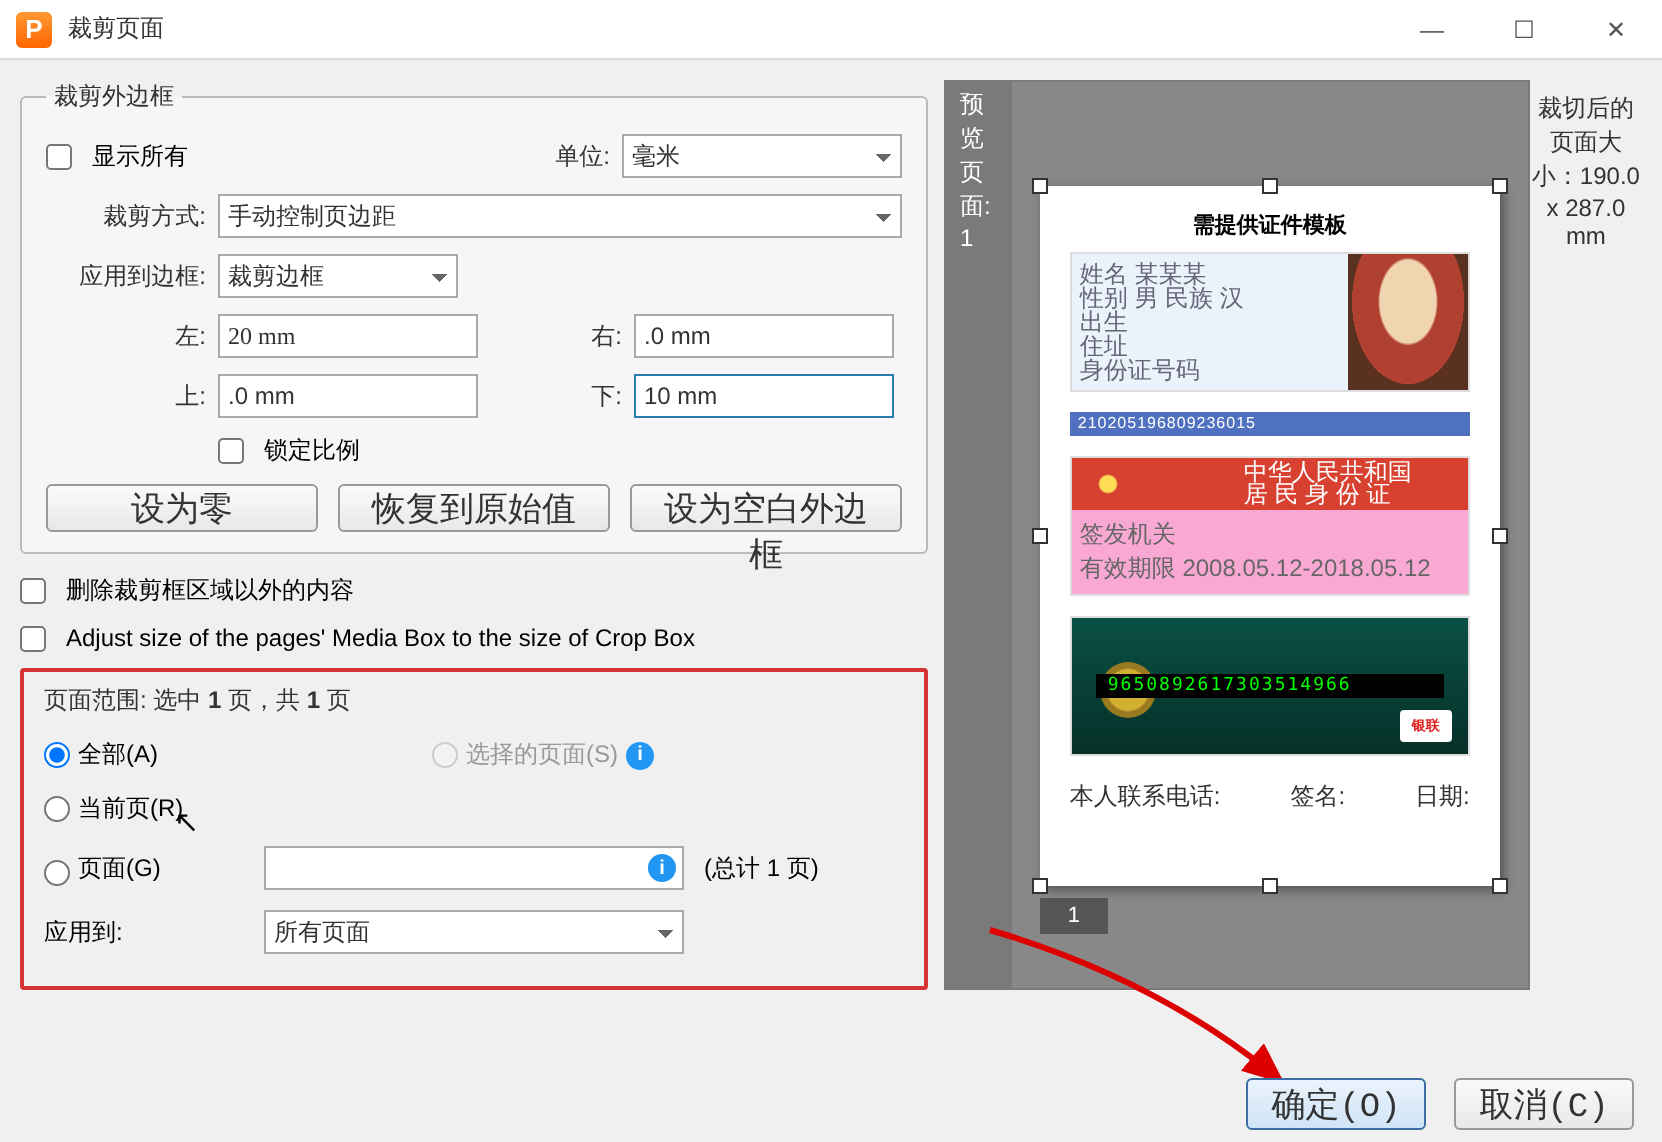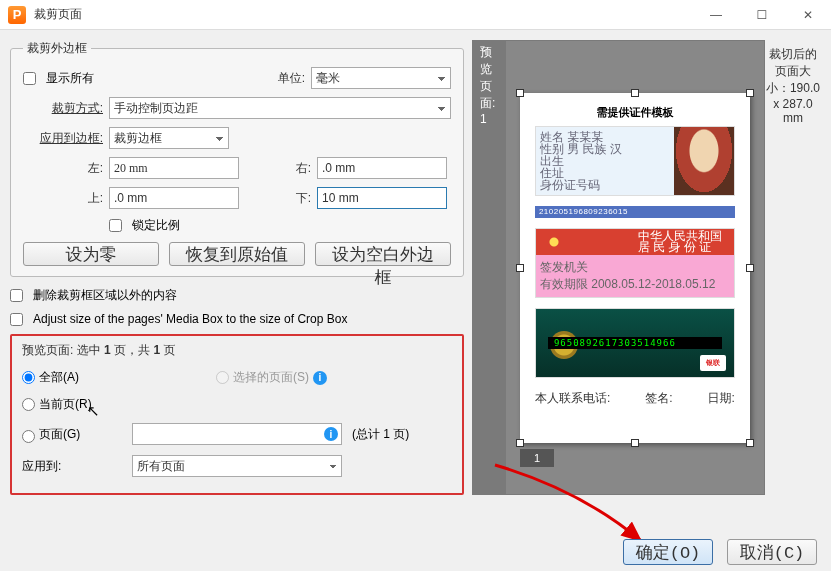--- a/index.html
+++ b/index.html
@@ -12,21 +12,21 @@
 .content { display: flex; padding: 10px; gap: 8px; }
 
 .left-pane { width: 454px; }
 .right-pane { flex: 1; display:flex; flex-direction: row; }
 
 fieldset { border: 1px solid #bbb; border-radius: 3px; padding: 10px 12px; background: #f6f6f6; margin-bottom: 10px; }
 legend { padding: 0 4px; color: #333; font-size: 12px; }
 
 .row { display: flex; align-items: center; margin-bottom: 8px; gap: 6px; }
 .row .lbl { text-align: right; color: #333; }
-.row .lbl.w60 { width: 80px; text-decoration: underline; }
+.row .lbl.w60 { width: 80px; }
 .row .lbl.w30 { width: 30px; }
 input[type=text], select { height: 22px; border: 1px solid #aaa; background: #fff; padding: 0 4px; font-size: 12px; color: #333; }
 select { padding-right: 18px; appearance: none; background-image: linear-gradient(45deg,transparent 50%,#666 50%),linear-gradient(135deg,#666 50%,transparent 50%); background-position: right 8px top 9px, right 4px top 9px; background-size:4px 4px,4px 4px; background-repeat:no-repeat; }
 input[type=checkbox] { width:13px; height:13px; margin-right:4px; }
 input[type=radio] { margin-right:4px; }
 
 .btn { height: 24px; border: 1px solid #999; background: linear-gradient(#fafafa,#e8e8e8); border-radius: 3px; padding: 0 10px; cursor: pointer; color: #333; font-size:17px;font-family:Liberation Mono, monospace; }
 .btn-row { display: flex; gap: 10px; margin-top: 6px; }
 .btn-row .btn { flex: 1; }
 
@@ -39,21 +39,21 @@
 .preview-body { flex:1; background: #888; border: 1px solid #7a7a7a; display: flex; align-items: center; justify-content: center; padding: 14px; position: relative; }
 .page { background: #fff; width: 230px; height: 350px; box-shadow: 2px 2px 5px rgba(0,0,0,.4); position: relative; display:flex; flex-direction:column; align-items:center; padding:12px 10px; }
 .handle { position: absolute; width: 8px; height: 8px; background: #fff; border: 1px solid #333; }
 .page .title { font-size: 11px; font-weight: bold; margin-bottom: 6px; }
 .card { width: 200px; margin-bottom: 10px; border:1px solid #ddd; display:flex; font-size:8px; }
 .card1 { height: 70px; }
 .card1 .left { flex:1; background:#eaf3fb; padding:4px; color:#667; line-height:12px; }
 .card1 .photo { width:60px; background: radial-gradient(ellipse at 50% 35%, #f0d5b0 14px, #b04030 15px 28px, #5a3020 28px); }
 .barcode { width:200px; height:12px; background:#5070c0; color:#fff; font-size:8px; display:flex; align-items:center; padding:0 4px; letter-spacing:0.5px; margin-bottom:10px; overflow:hidden; white-space:nowrap; }
 .card2 { height: 70px; flex-direction:column; }
-.card2 .top { height:26px; background:#d84030; color:#fff; display:flex; align-items:center; justify-content:flex-end; padding-right:12px; font-size:9px; line-height:11px; }
+.card2 .top { height:26px; background:#d84030; color:#fff; display:flex; align-items:center; justify-content:flex-end; padding-right:28px; font-size:9px; line-height:11px; }
 .card2 .top .emblem { width:20px; height:20px; margin-right:auto; margin-left:8px; background:radial-gradient(circle,#ffdd55 4px,#d84030 5px); border-radius:50%; }
 .card2 .bot { flex:1; background:#f9a8d4; font-size:7px; padding:4px; color:#666; }
 .card3 { height:70px; background:linear-gradient(#0a5045,#063028); position:relative; }
 .coin { position:absolute; left:14px; top:22px; width:28px; height:28px; border-radius:50%; background:radial-gradient(circle,#d4b030 10px,#9a7a20 11px); }
 .coin::after { content:""; position:absolute; inset:10px; background:#0a5045; }
 .cardnum { position:absolute; top:28px; left:12px; right:12px; background:#000; color:#0f0; font-family:monospace; font-size:9px; padding:1px 6px; letter-spacing:1px; }
 .up { position:absolute; right:8px; bottom:6px; width:26px; height:16px; background:#fff; color:#d22; font-size:7px; font-weight:bold; display:flex; align-items:center; justify-content:center; border-radius:2px; }
 .smalltxt { width:200px; display:flex; justify-content:space-between; font-size:8px; color:#333; margin-top:2px;}
 .pg-num { position:absolute; left:0; bottom:-24px; background:#555; color:#fff; padding:3px 14px; font-size:11px; }
 .size-txt { text-align:center; color:#333; padding: 6px 0 2px 0; }
@@ -123,21 +123,21 @@
       <input type="checkbox" style="">
       <span>删除裁剪框区域以外的内容</span>
     </div>
     <div class="row">
       <input type="checkbox" style="">
       <span>Adjust size of the pages' Media Box to the size of Crop Box</span>
     </div>
 
     <div class="page-range-box">
       <div class="pr-title">
-        <span>预览页面: 选中 </span><b>1</b><span> 页，共 </span><b>1</b><span> 页</span>
+        <span>页面范围: 选中 </span><b>1</b><span> 页，共 </span><b>1</b><span> 页</span>
       </div>
       <div class="pr-row">
         <label style="width:190px;display:flex;align-items:center">
             <input type="radio" name="pr" checked="" style="">
             <span>全部(A)</span>
           </label>
         <label style="display:flex;align-items:center;color:#999">
             <input type="radio" name="pr" disabled="" style="">
             <span>选择的页面(S)</span>
             <span class="info-icon">i</span>

